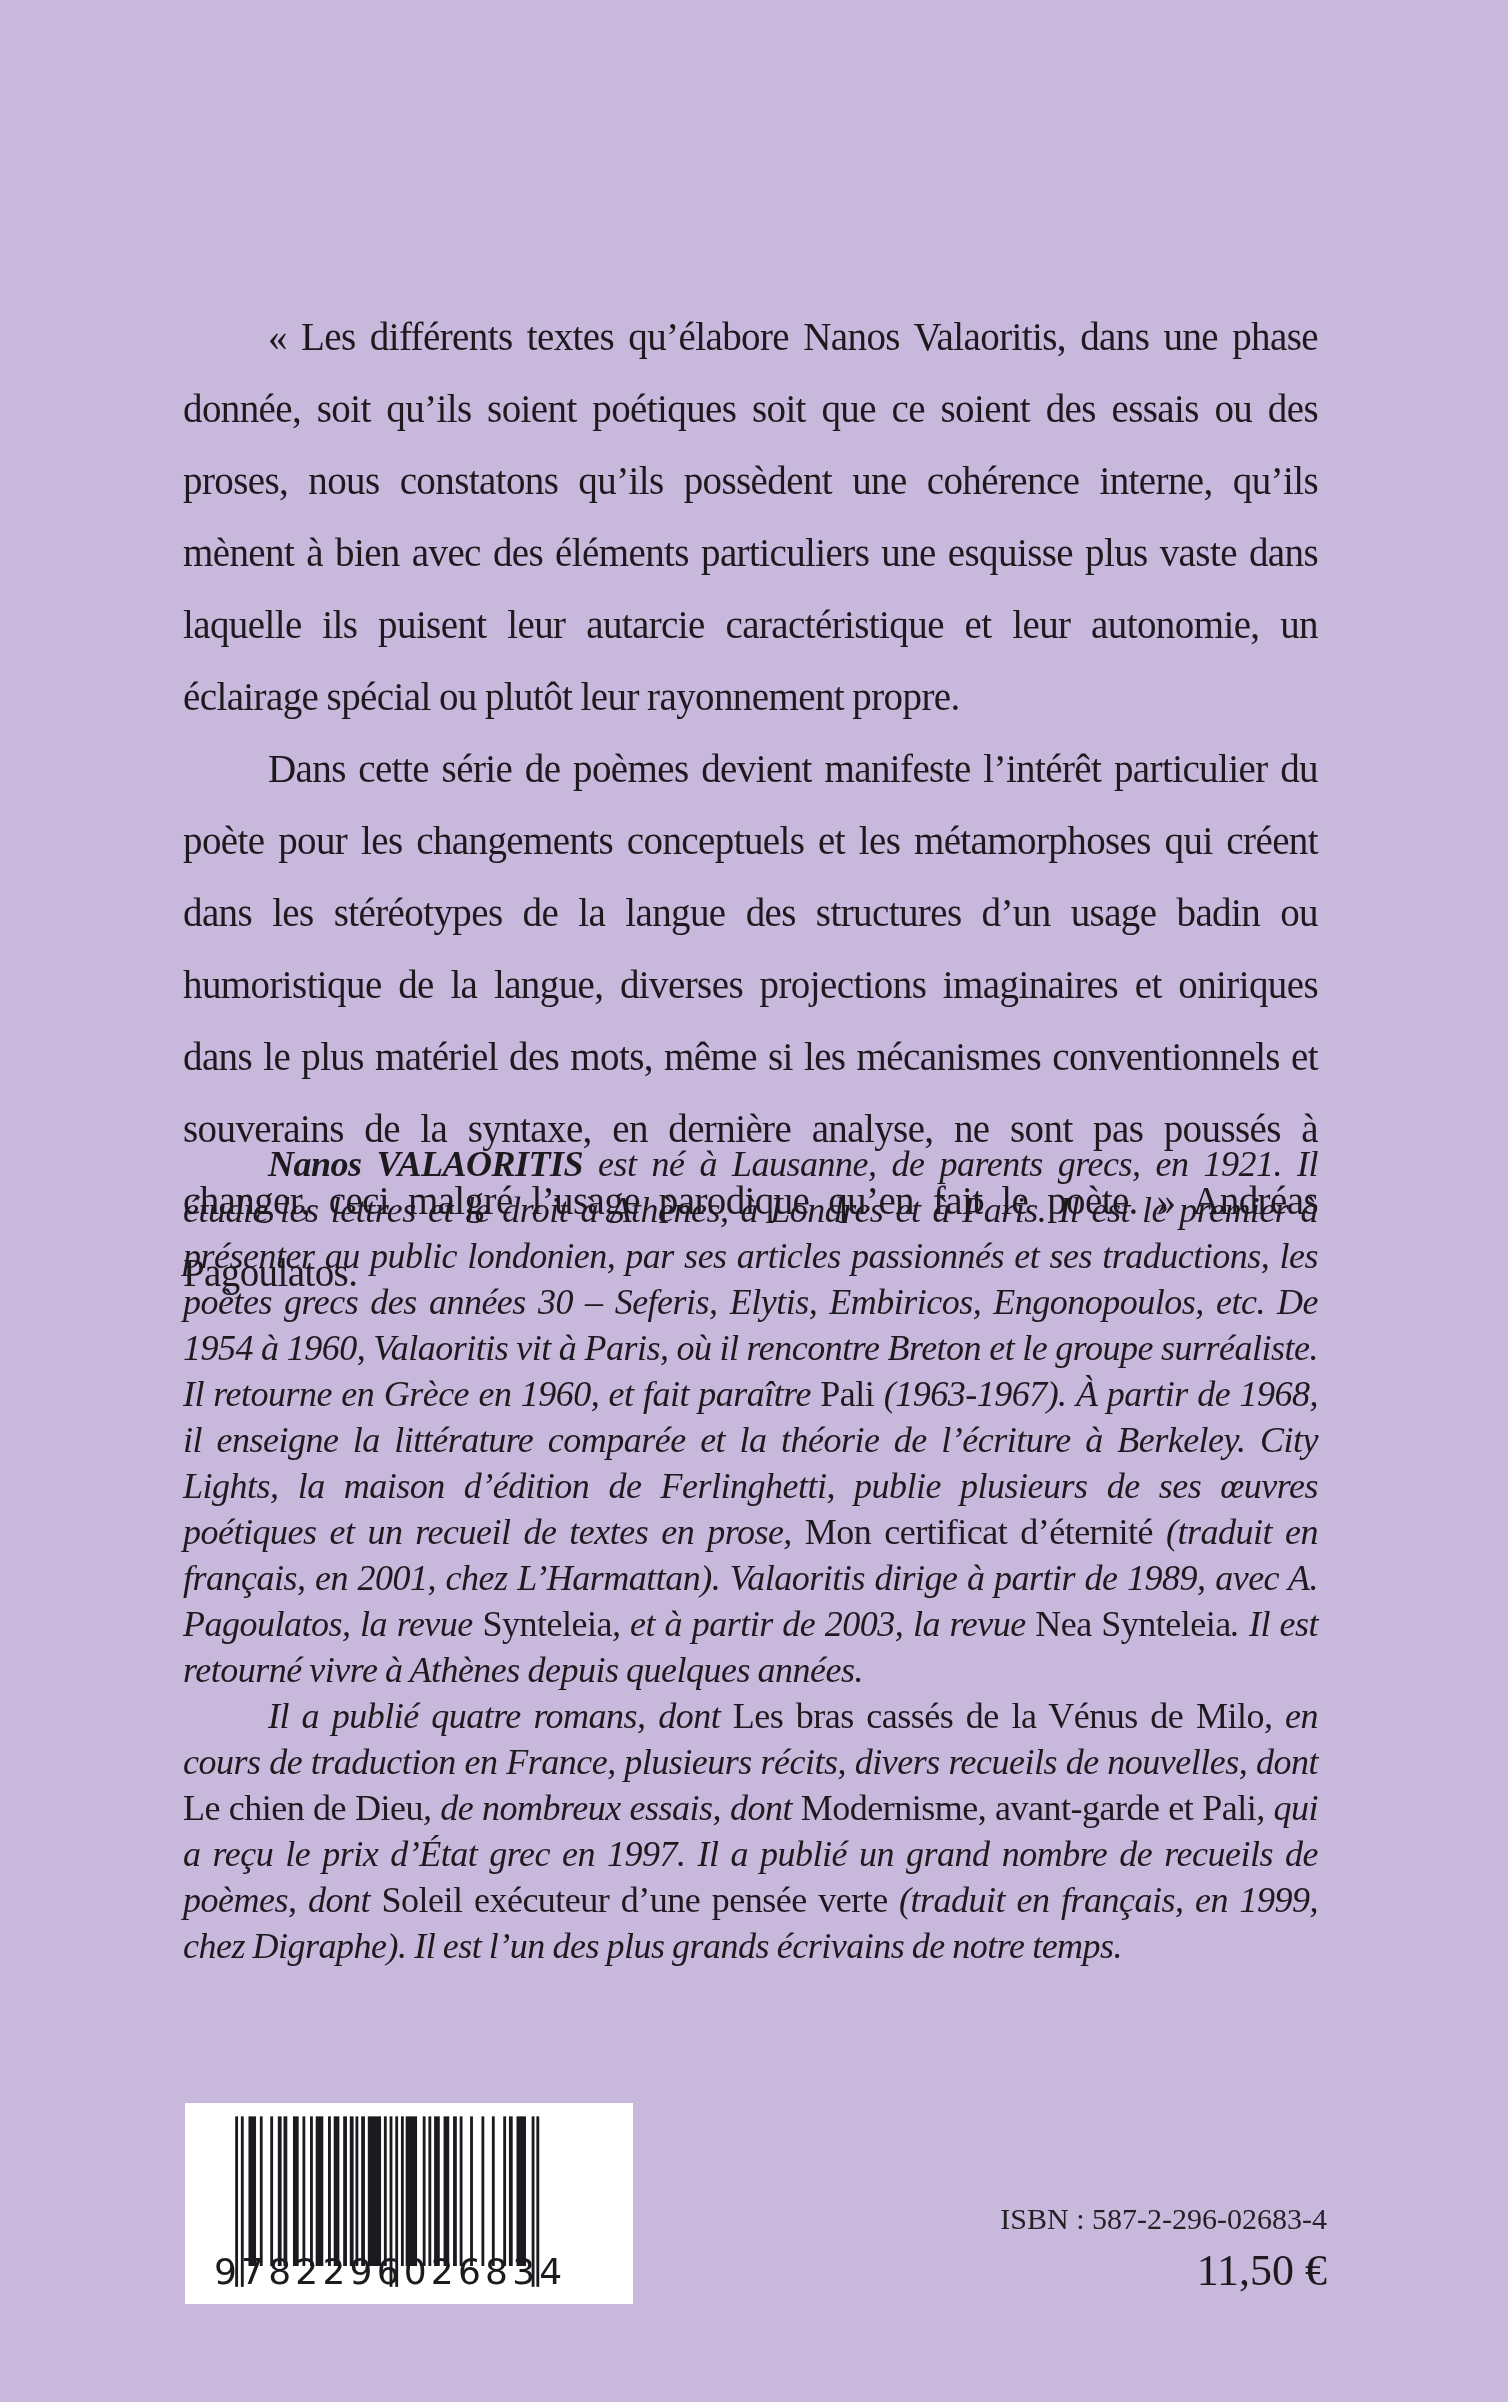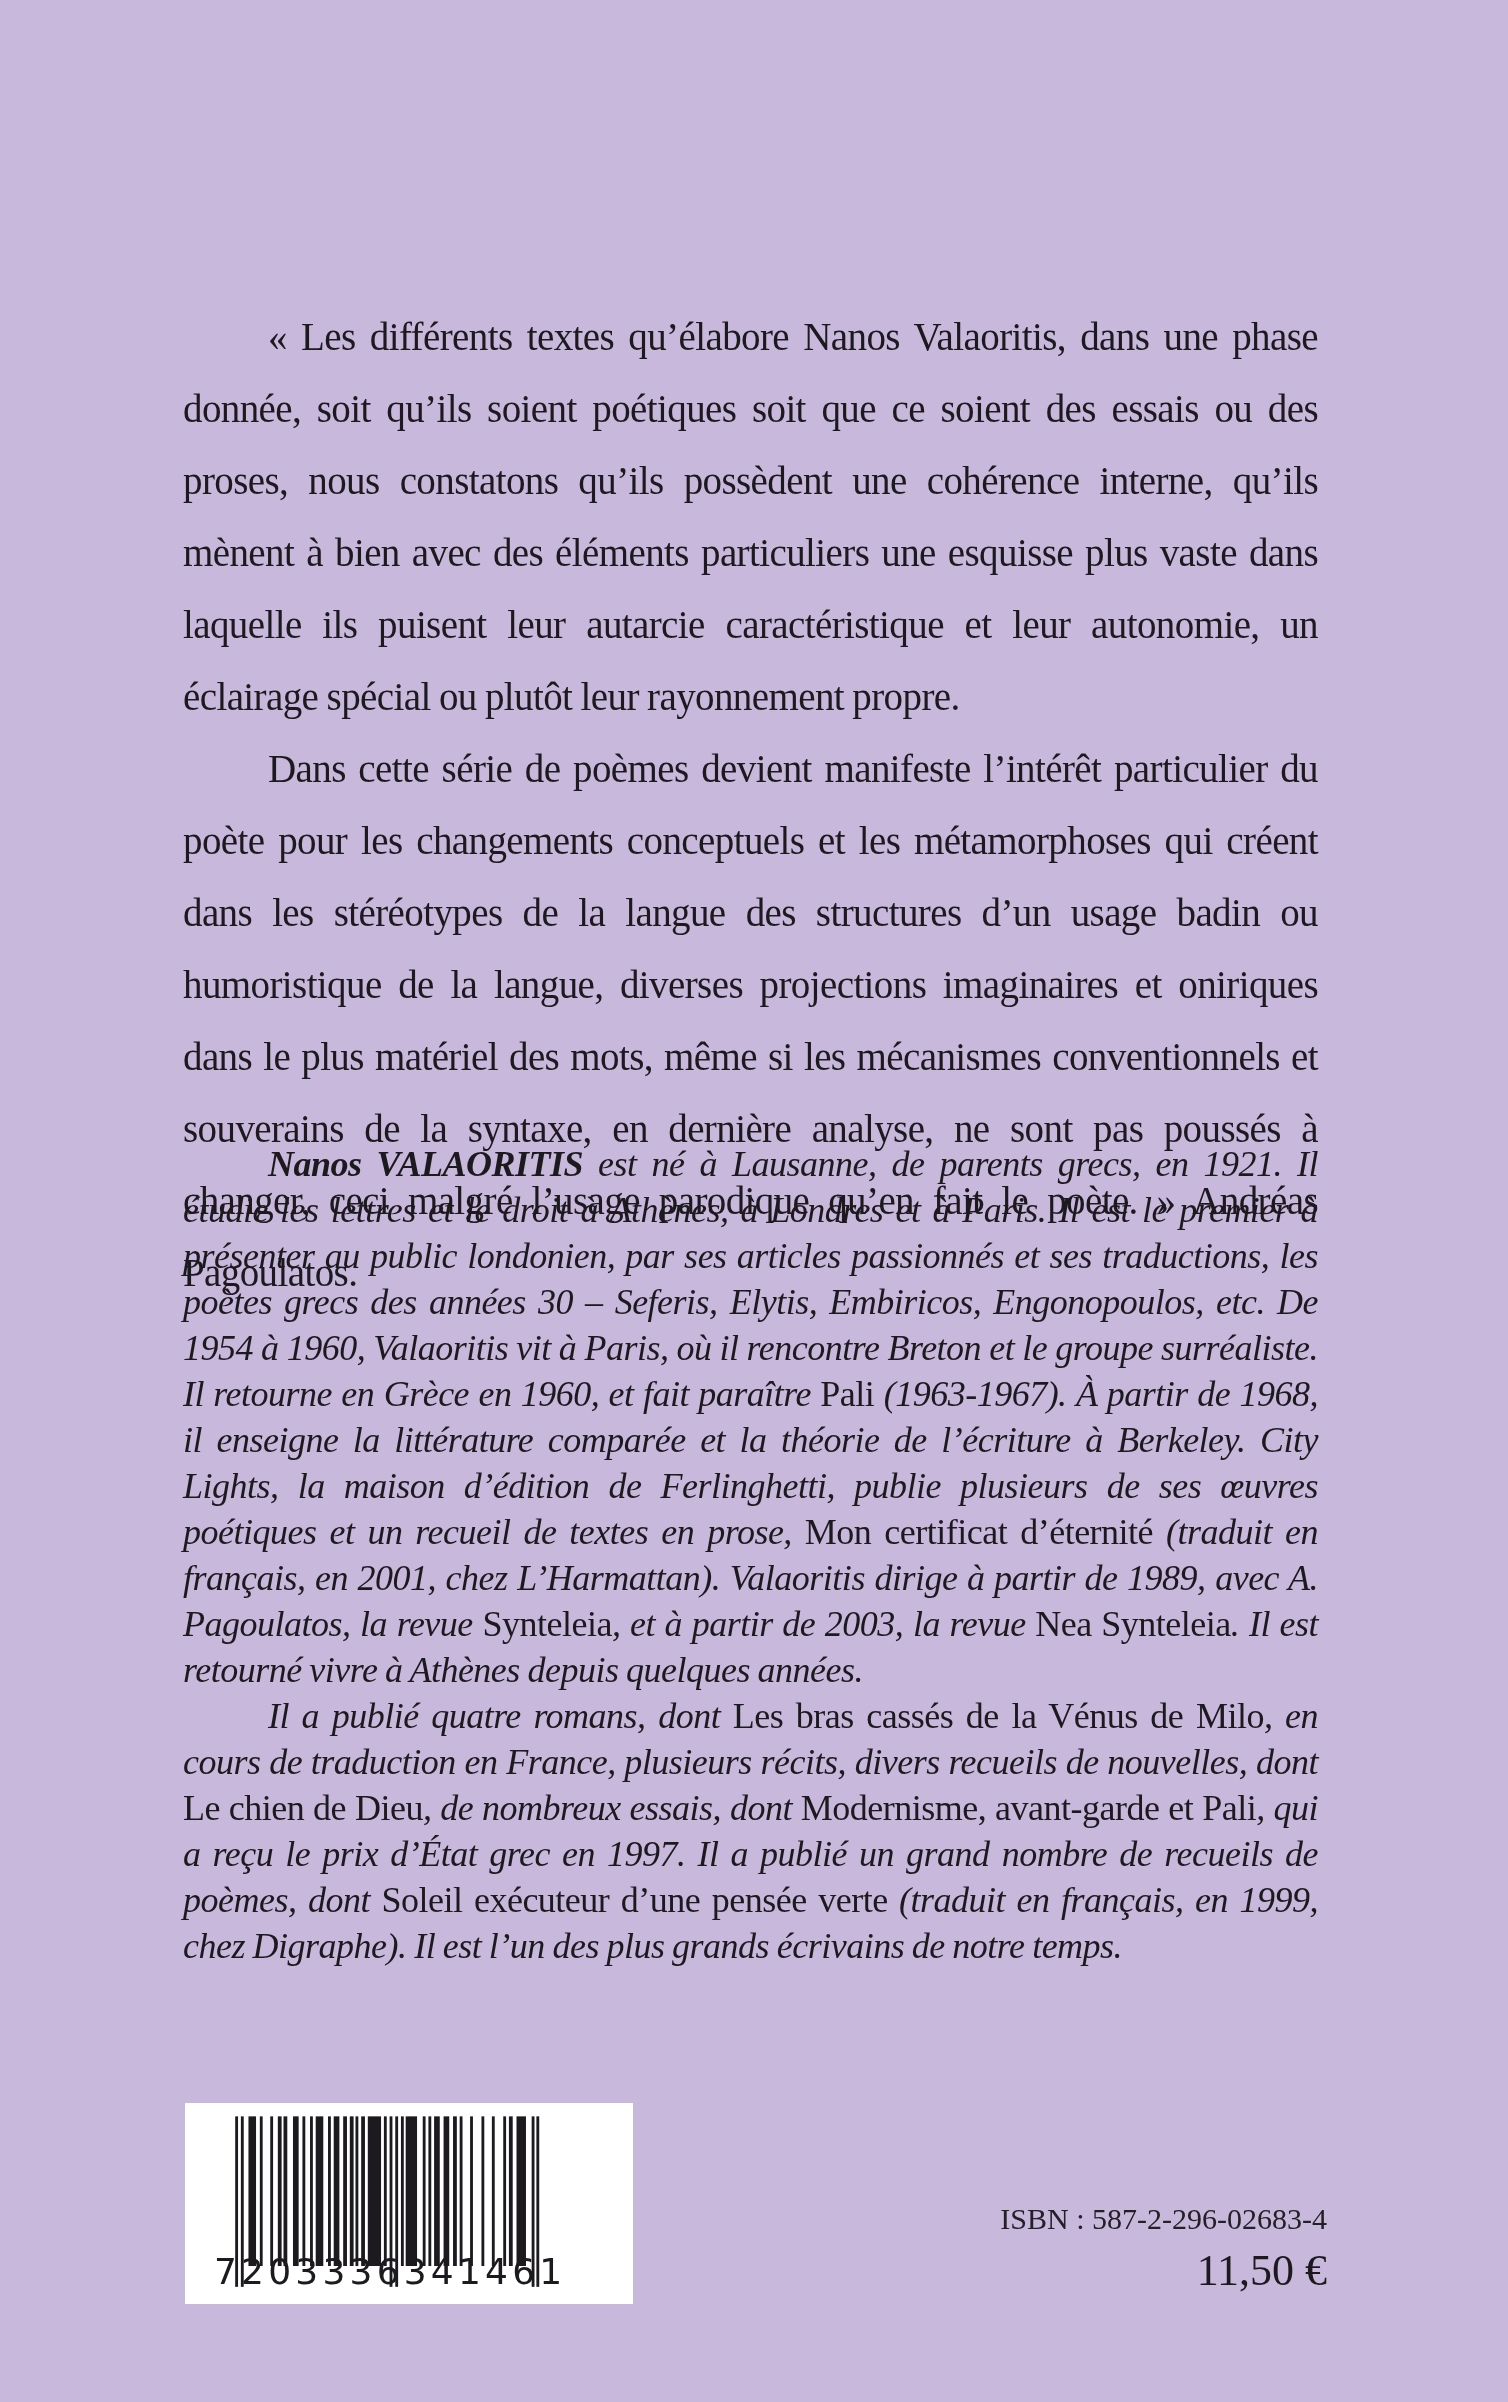--- a/index.html
+++ b/index.html
@@ -143,17 +143,17 @@
       <rect x="324" y="14" width="3" height="158"></rect>
       <rect x="336" y="14" width="3" height="158"></rect>
       <rect x="342" y="14" width="4" height="158"></rect>
       <rect x="350" y="14" width="10" height="158"></rect>
 
       <rect x="366" y="14" width="3" height="180"></rect>
       <rect x="371" y="14" width="3" height="180"></rect>
     </g>
   </svg>
 </div>
-<div class="barcode-digits">7203336341461</div>
+<div class="barcode-digits">9782296026834</div>
 
 <div class="isbn">ISBN : 587-2-296-02683-4</div>
 <div class="price">11,50 €</div>
 
 
 </body></html>

